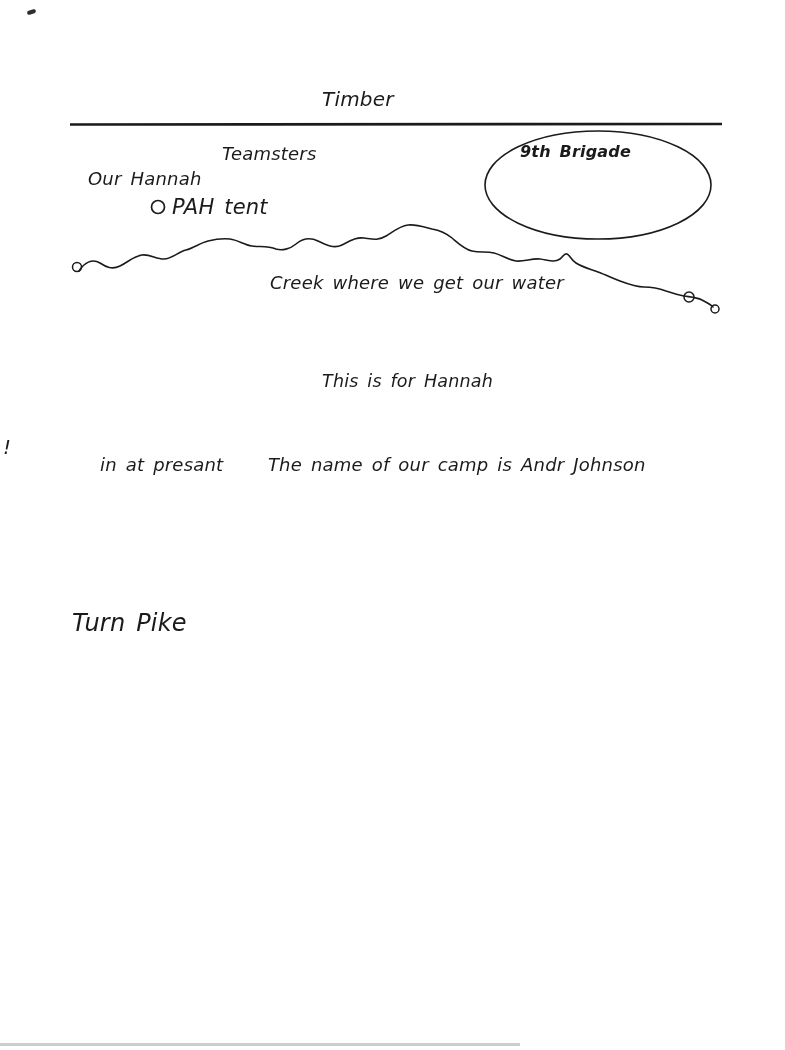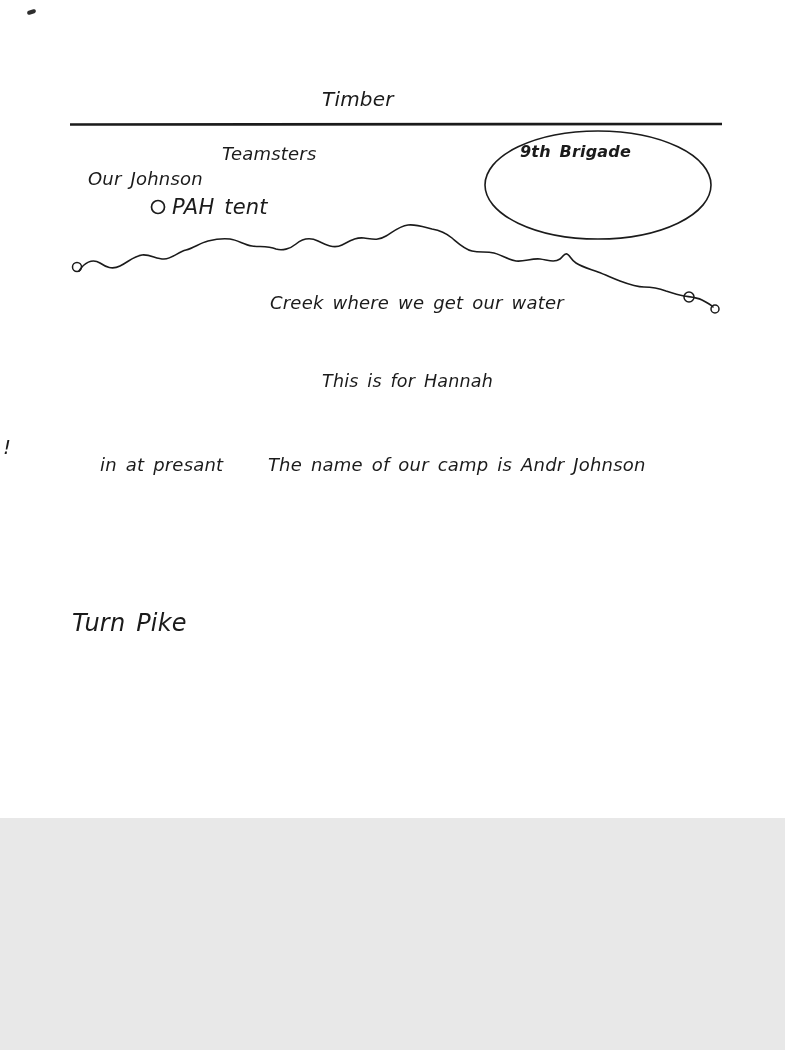--- a/index.html
+++ b/index.html
@@ -1,39 +1,39 @@
 <!DOCTYPE html>
 <html><head>
 <meta charset="utf-8">
 <style>
   html, body { margin: 0; padding: 0; background: #e8e8e8; }
   .page {
     position: relative;
     width: 785px;
-    height: 818px;
+    height: 1050px;
     margin: 0 auto;
     background: #ffffff;
     font-family: "DejaVu Sans", sans-serif;
     font-style: italic;
     color: #1b1b1b;
     overflow: hidden;
   }
   .label {
     position: absolute;
     white-space: pre;
     letter-spacing: 0.2px;
     word-spacing: 3px;
     line-height: 1.2;
   }
   .lbl-timber    { left: 322px; top: 87px;  font-size: 20px; }
   .lbl-teamsters { left: 222px; top: 143px; font-size: 18px; }
   .lbl-brigade   { left: 520px; top: 142px; font-size: 16px; font-weight: bold; }
   .lbl-muster    { left: 88px;  top: 168px; font-size: 18px; }
   .lbl-pahtent   { left: 172px; top: 195px; font-size: 21px; }
-  .lbl-creek     { left: 270px; top: 272px; font-size: 18px; margin-top: 20px; }
+  .lbl-creek     { left: 270px; top: 272px; font-size: 18px; }
   .lbl-heading   { left: 322px; top: 371px; font-size: 17.5px; }
   .lbl-body1     { left: 72px;  top: 427px; font-size: 18px; }
   .lbl-body2     { left: 72px;  top: 454px; font-size: 18px; margin-left: 28px; }
   .lbl-margin    { left: 3px;   top: 435px; font-size: 20px; }
   .lbl-turnpike  { left: 72px;  top: 609px; font-size: 24px; text-align: center; }
 
   .note-box {
     position: absolute;
     left: 70px;
     top: 521px;
@@ -116,21 +116,21 @@
     <circle cx="77" cy="267" r="4.5" fill="none" stroke="#1b1b1b" stroke-width="1.5"></circle>
 
     <circle cx="689" cy="297" r="5" fill="none" stroke="#1b1b1b" stroke-width="1.5"></circle>
 
     <circle cx="715" cy="309" r="4" fill="none" stroke="#1b1b1b" stroke-width="1.5"></circle>
   </svg>
 
   <div class="label lbl-timber">Timber</div>
   <div class="label lbl-teamsters">Teamsters</div>
   <div class="label lbl-brigade">9th Brigade</div>
-  <div class="label lbl-muster">Our Johnson</div>
+  <div class="label lbl-muster">Our Hannah</div>
   <div class="label lbl-pahtent">PAH tent</div>
   <div class="label lbl-creek">Creek where we get our water</div>
 
   <div class="label lbl-heading">This is for Hannah</div>
   <div class="label lbl-body2">in at presant     The name of our camp is Andr Johnson</div>
   <div class="label lbl-margin">!</div>
 
 
   <div class="label lbl-turnpike">Turn Pike</div>
 

